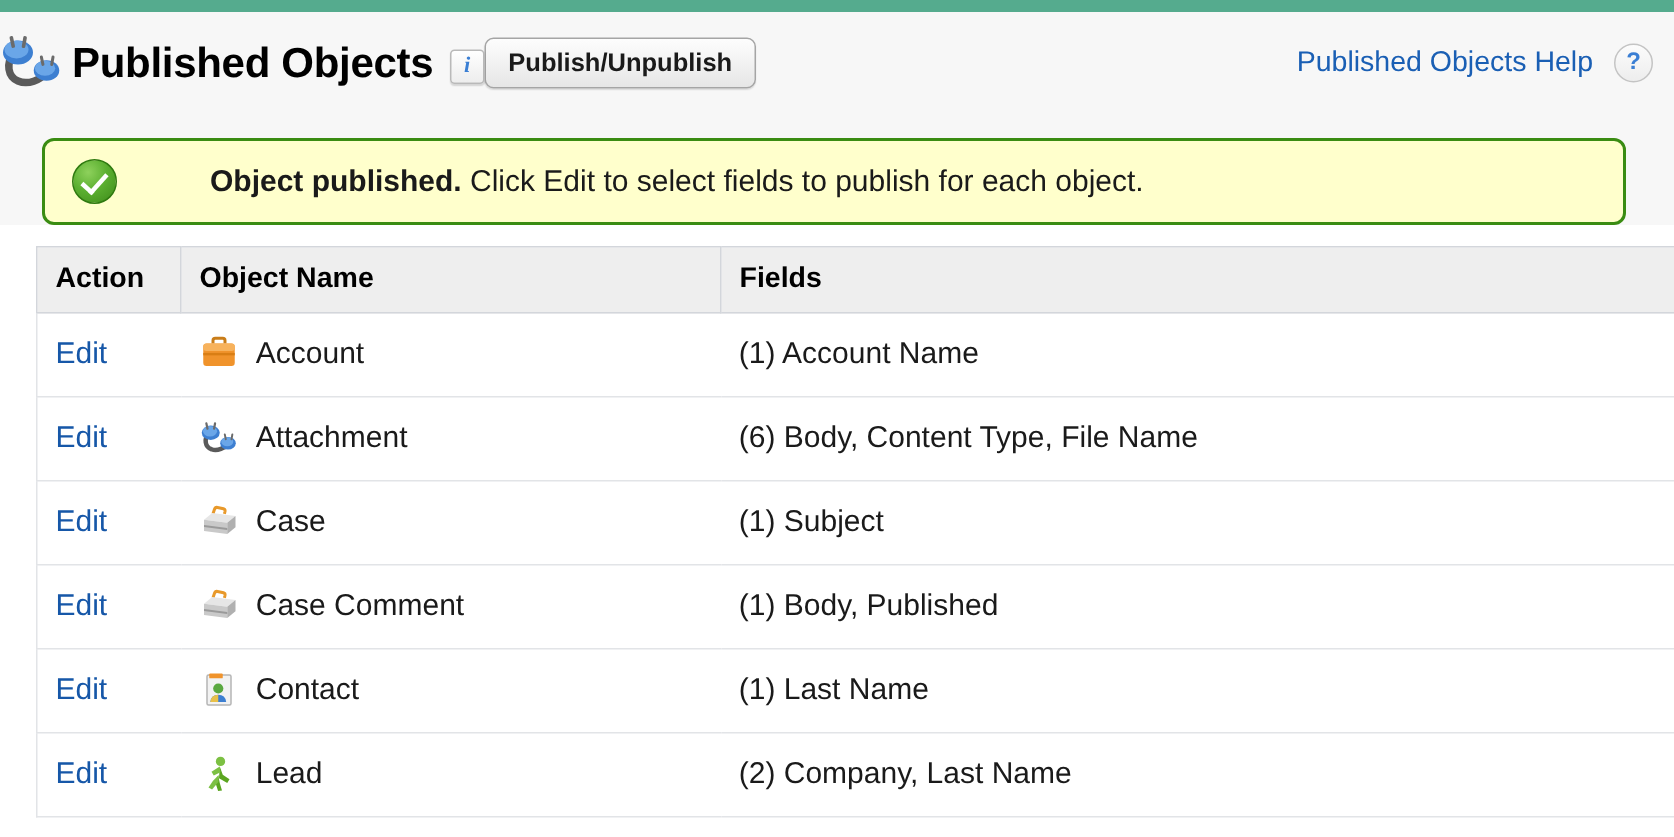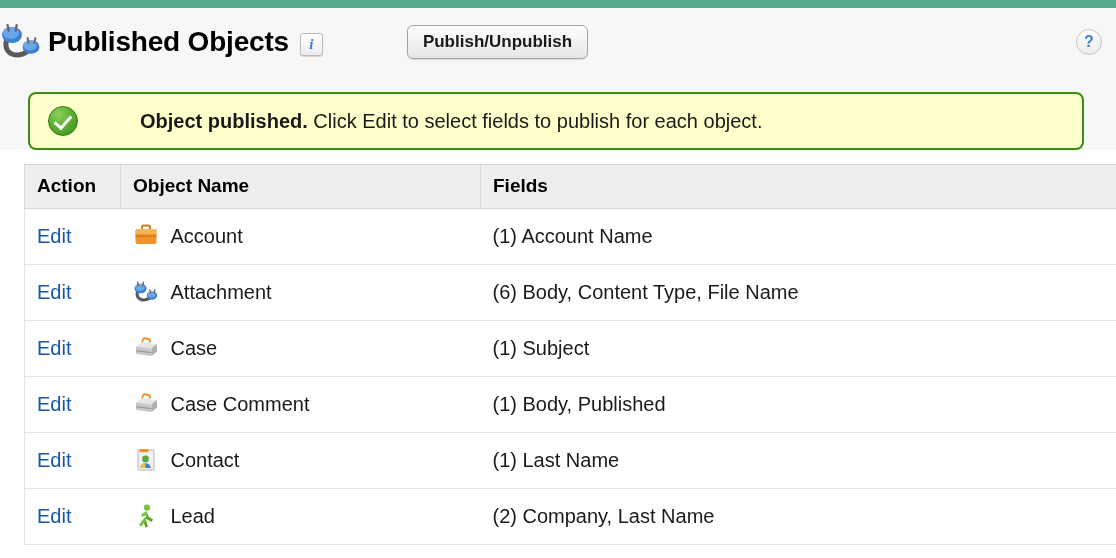--- a/index.html
+++ b/index.html
@@ -67,21 +67,20 @@
     font-style: italic;
     font-family: "Liberation Serif", serif;
     color: #3b7fd4;
     box-sizing: border-box;
     position: relative;
     top: 2px;
   }
 
   .header-center {
     flex: 0 0 auto;
-    margin-left: 84px;
   }
   .btn {
     font-family: "Liberation Sans", sans-serif;
     font-size: 17px;
     font-weight: bold;
     color: #1a1a1a;
     padding: 7px 15px 8px;
     border: 1px solid #a5a5a5;
     border-radius: 6px;
     background: linear-gradient(to bottom, #fdfdfd 0%, #f2f2f2 50%, #e6e6e6 100%);
@@ -249,20 +248,21 @@
     </span>
     <span class="page-title">Published Objects</span>
     <span class="info-icon">i</span>
   </div>
 
   <div class="header-center">
     <button class="btn">Publish/Unpublish</button>
   </div>
 
   <div class="header-right">
+    <a class="help-link" href="#">Published Objects Help</a>
     <span class="help-icon">?</span>
   </div>
 
 </div>
 
 <div class="banner-wrap">
   <div class="banner">
     <span class="check-icon"></span>
     <span class="banner-text">
       <span class="strong">Object published.</span><span> Click Edit to select fields to publish for each object.</span>

